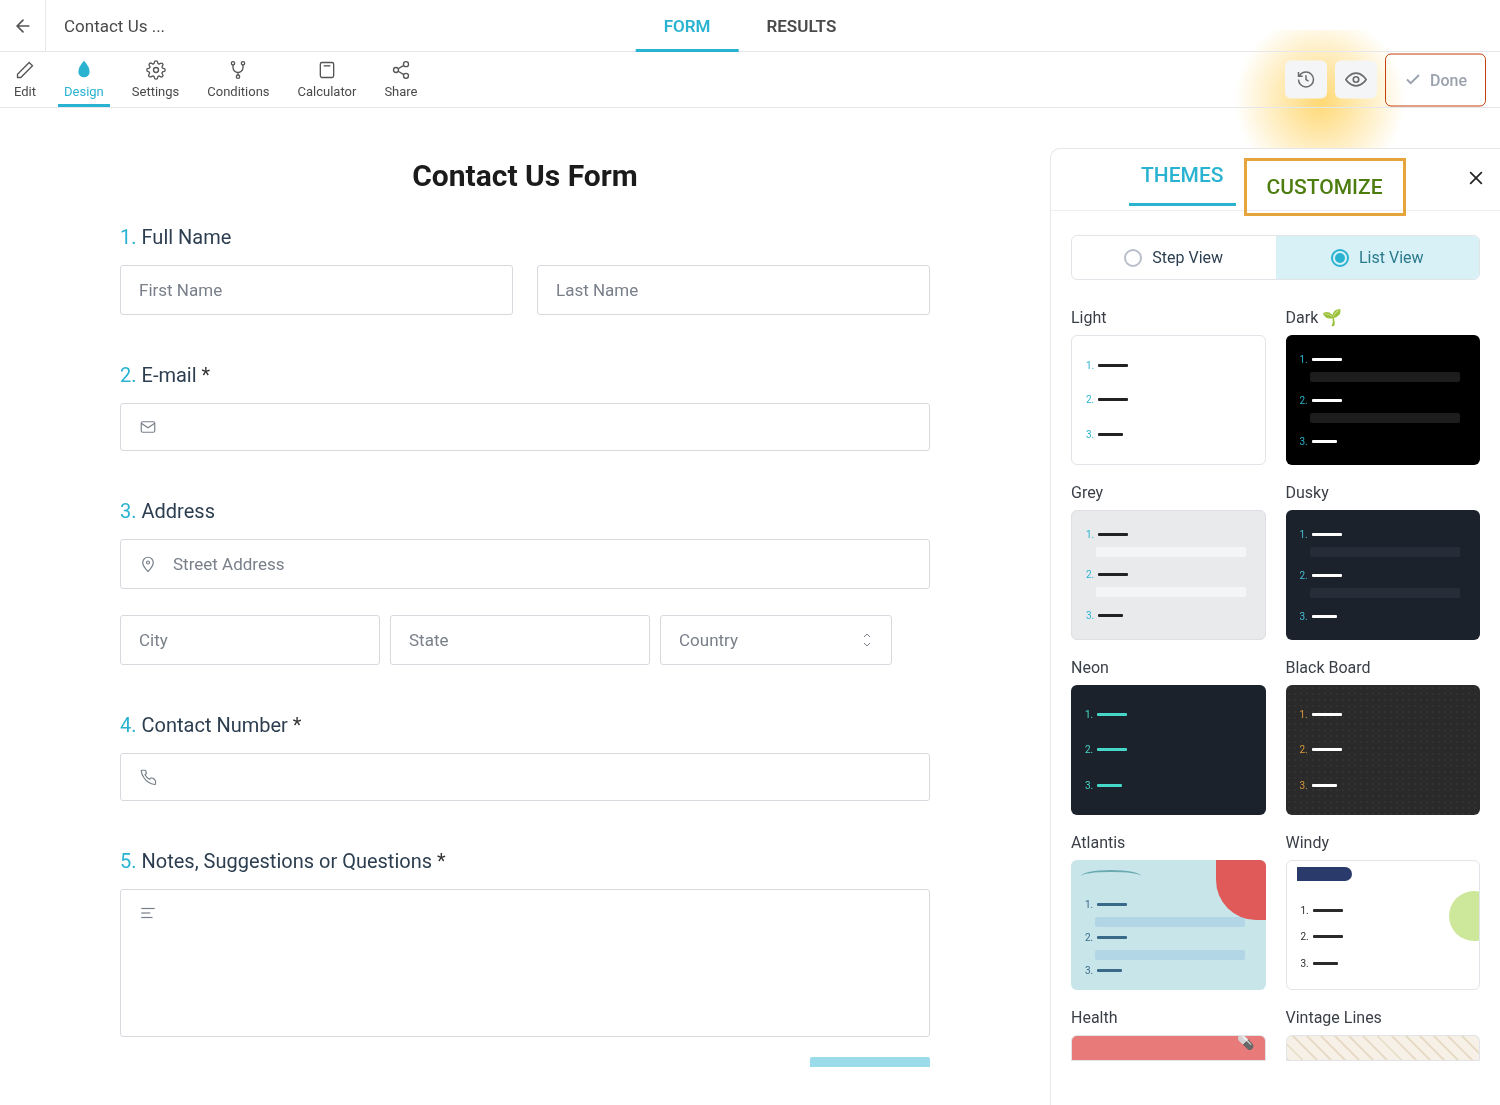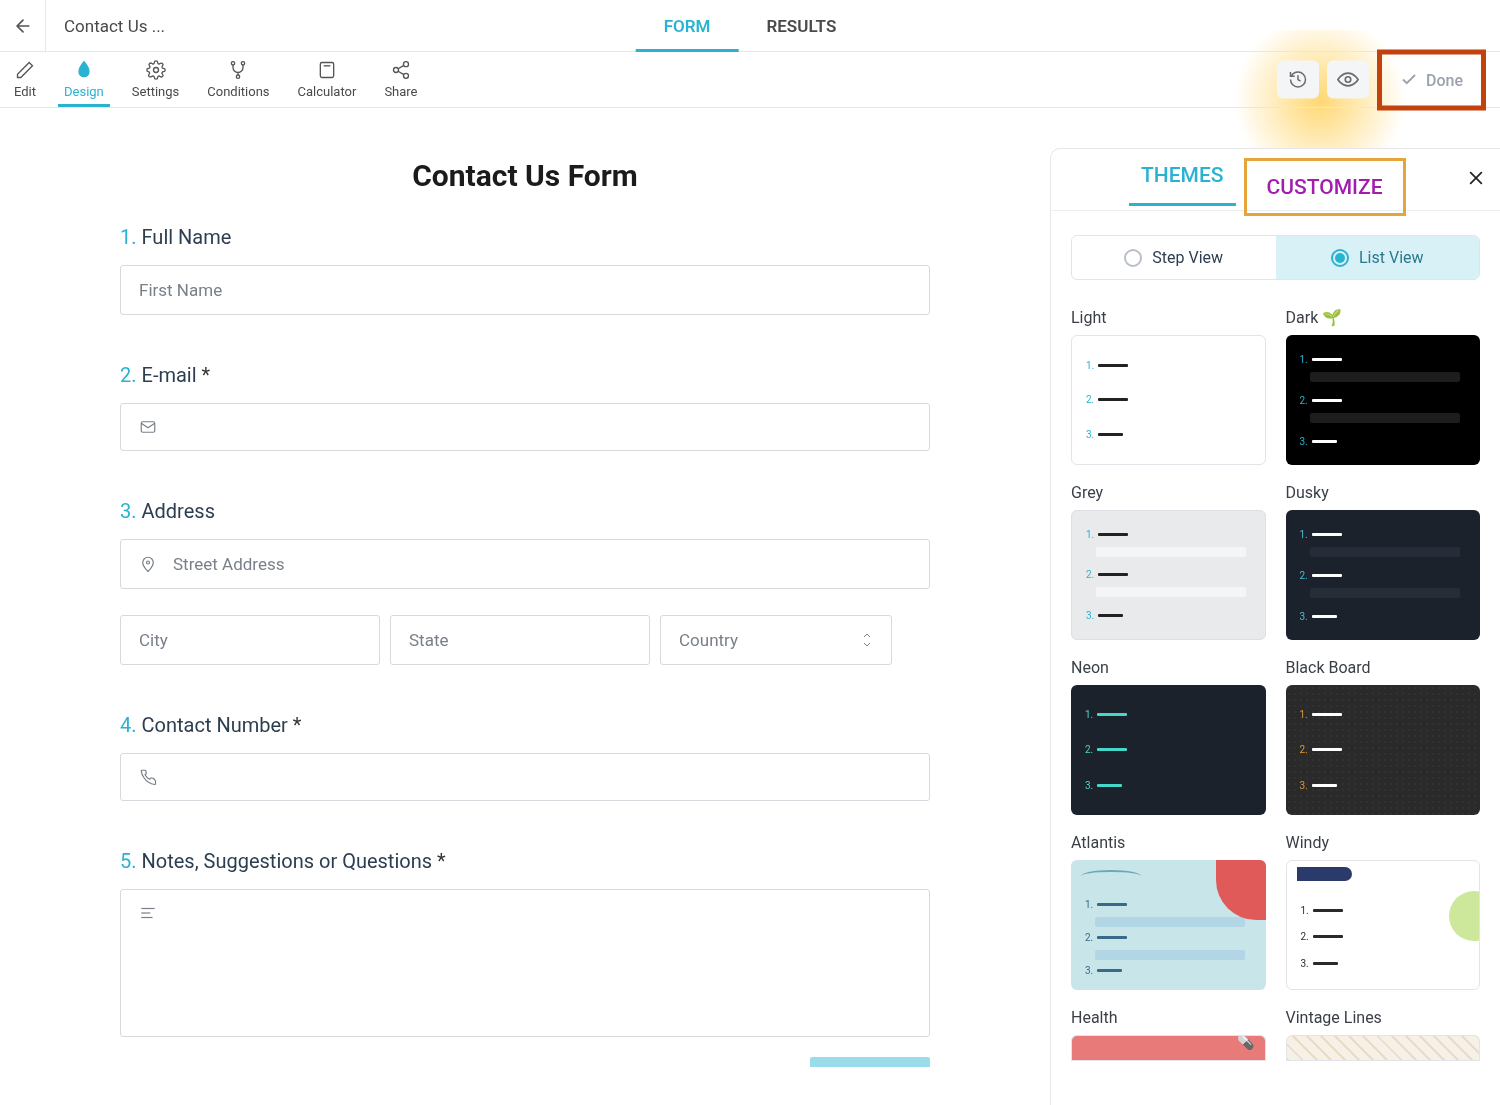--- a/index.html
+++ b/index.html
@@ -119,22 +119,22 @@
       display: flex;
       align-items: center;
       justify-content: center;
       cursor: pointer;
     }
     .icon-btn svg { stroke: #6b6b6b; }
     .done-btn {
       display: flex;
       align-items: center;
       gap: 8px;
-      border: 5px solid #c2410c;
-      border-radius: 0;
+      border: 1px solid #c2410c;
+      border-radius: 6px;
       padding: 16px 18px;
       color: #9aa2ad;
       font-size: 16px;
       font-weight: 500;
       cursor: pointer;
     }
     .done-btn svg { stroke: #9aa2ad; }
     
     .main {
       display: flex;
@@ -258,21 +258,21 @@
       color: #2ab3d1;
     }
     .panel-tab.themes-tab::after {
       content: "";
       position: absolute;
       bottom: 0; left: 8px; right: 8px;
       height: 3px;
       background: #2ab3d1;
     }
     .panel-tab.customize-tab {
-      color: #a21caf;
+      color: #4d7c0f;
       border: 3px solid #e6a43c;
       height: 58px;
       margin-top: 14px;
     }
     .panel-close {
       position: absolute;
       right: 14px;
       top: 50%;
       transform: translateY(-50%);
       cursor: pointer;
@@ -478,20 +478,21 @@
   <div class="canvas">
     <div class="form-title">Contact Us Form</div>
 
     <div class="field">
       <div class="field-label">
         <span class="qnum">1.</span>
         <span>Full Name</span>
       </div>
       <div class="input-row">
         <input class="text-input" placeholder="First Name" style="">
+        <input class="text-input" placeholder="Last Name" style="">
       </div>
     </div>
 
     <div class="field">
       <div class="field-label">
         <span class="qnum">2.</span>
         <span>E-mail</span>
         <span class="req">*</span>
       </div>
       <div class="text-input with-icon">

